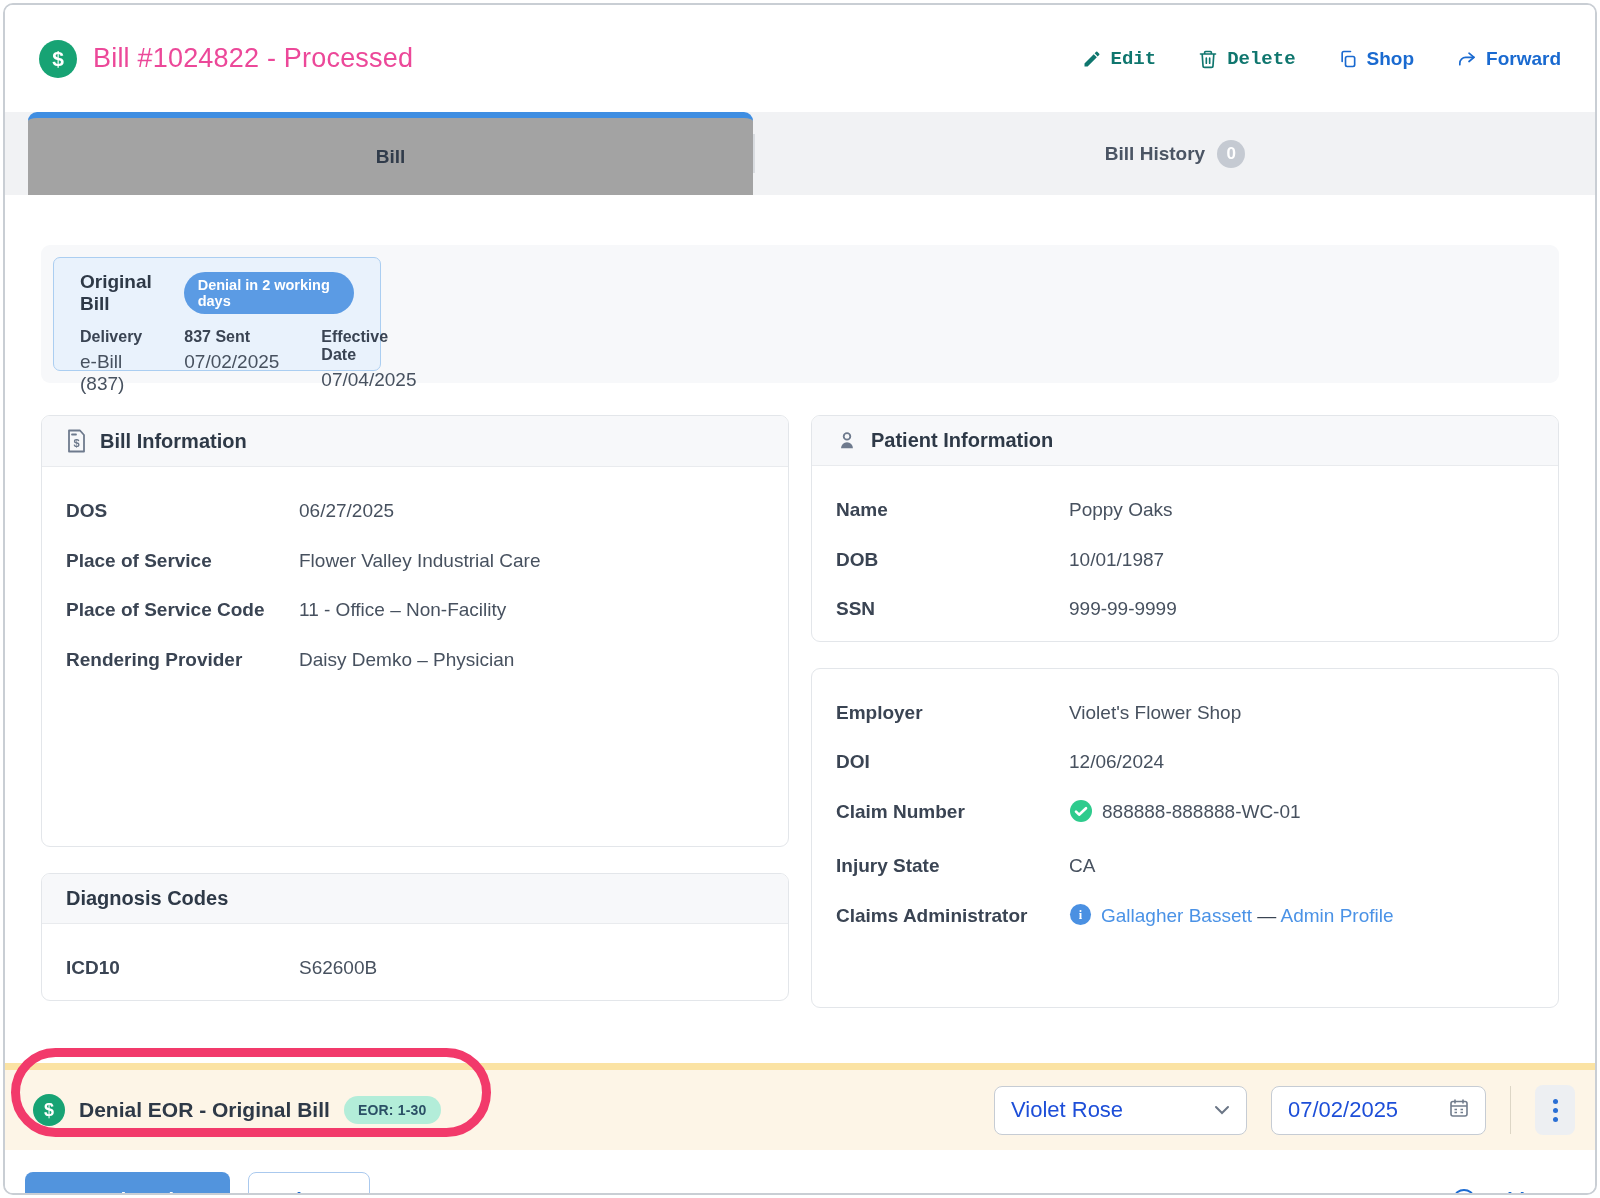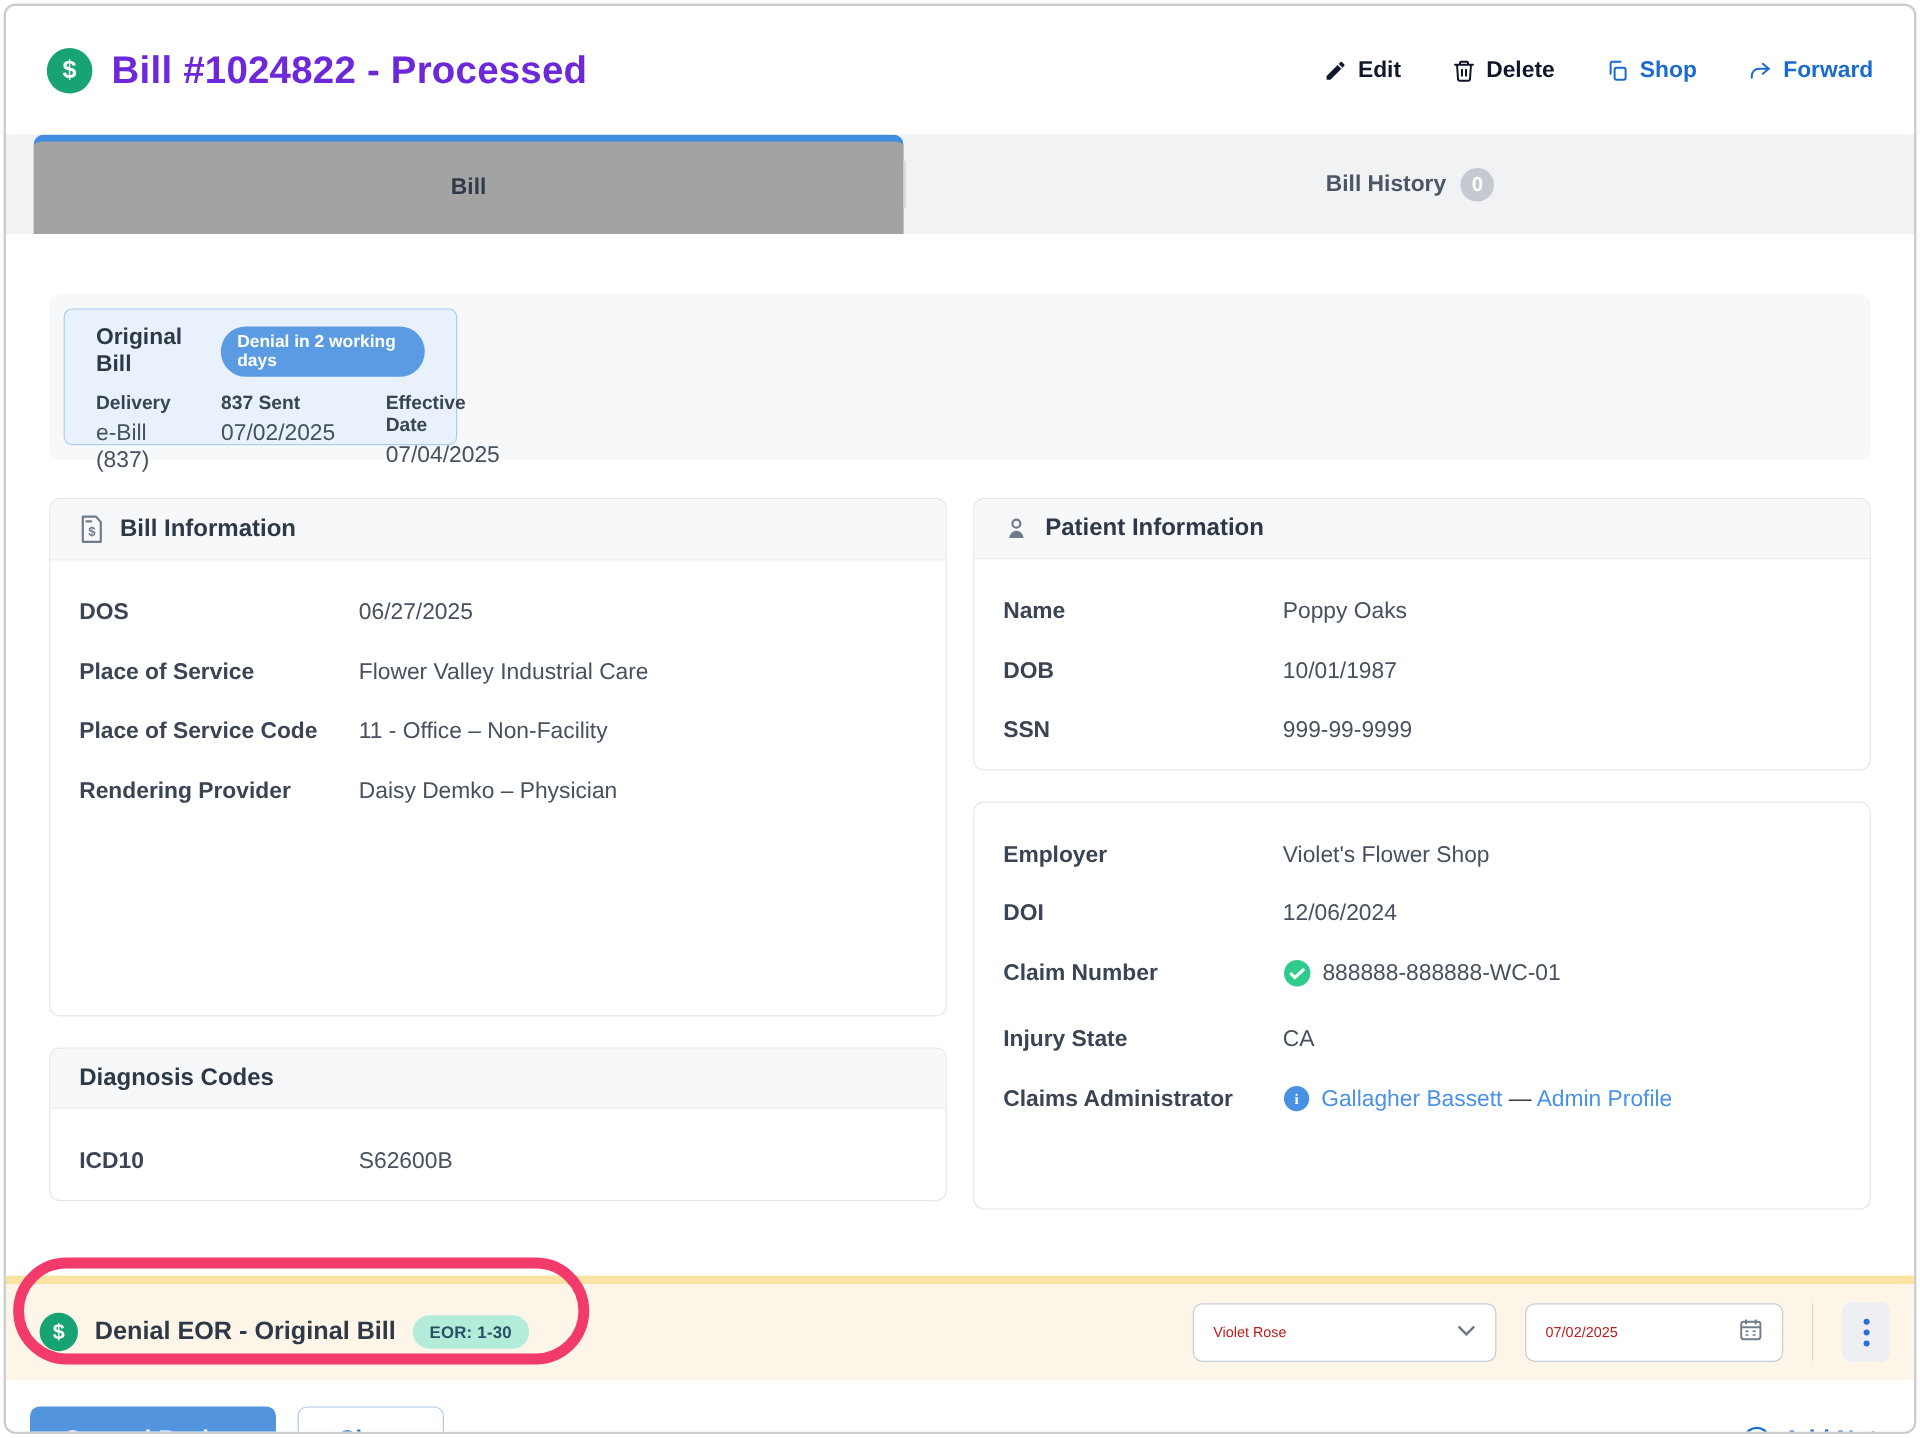--- a/index.html
+++ b/index.html
@@ -7,25 +7,25 @@
   .page {
     position:relative; width:1594px; height:1192px; margin:3px;
     border:2px solid #c9ced4; border-radius:10px; background:#fff; overflow:hidden;
   }
   
   .hdr { height:107px; padding:0 34px; display:flex; align-items:center; justify-content:space-between; background:#fff; }
   .hdr-left { display:flex; align-items:center; gap:16px; }
   .dollar-circle { display:flex; align-items:center; justify-content:center; border-radius:50%; background:#17a374; color:#fff; font-weight:bold; }
   .dollar-circle.lg { width:38px; height:38px; font-size:21px; }
   .dollar-circle.sm { width:32px; height:32px; font-size:18px; }
-  .hdr h1 { font-size:32px; font-weight:bold; color:#6d28d9; letter-spacing:.2px; }
+  .hdr h1 { font-size:27px; font-weight:normal; color:#ec4899; letter-spacing:.2px; }
   .hdr-actions { display:flex; align-items:center; gap:42px; }
   .act { display:flex; align-items:center; gap:9px; background:none; border:none; font-family:inherit;
          font-size:19px; font-weight:bold; color:#1a6ad0; cursor:pointer; }
-  .act.disabled { color:#0f172a; cursor:default; }
+  .act.disabled { color:#0f766e; cursor:default;font-family:Liberation Mono, monospace; }
   .act svg { display:block; }
   
   .tabbar { height:83px; background:#f1f2f4; display:flex; align-items:stretch; position:relative; }
   .tab { display:flex; align-items:center; justify-content:center; gap:12px; font-size:19px; font-weight:bold; cursor:pointer; }
   .tab.active { width:725px; margin-left:23px; background:#a3a3a3; border-top:6px solid #3f8ee2;
                 border-radius:9px 9px 0 0; color:#303b4a; }
   .tab.inactive { flex:1; color:#4b5564; }
   .tab-divider { width:2px; background:#d9dce0; margin:22px 0; }
   .badge { min-width:28px; height:28px; padding:0 6px; border-radius:14px; background:#c5cad2; color:#fff;
            font-size:17px; font-weight:bold; display:flex; align-items:center; justify-content:center; }
@@ -64,21 +64,21 @@
   .eor-left { display:flex; align-items:center; gap:14px; padding-left:8px; }
   .eor-title { font-size:21px; font-weight:bold; color:#2e3947; }
   .eor-pill { background:#b3edd9; color:#2b5066; font-size:14px; font-weight:bold; padding:6px 14px; border-radius:999px; letter-spacing:.2px; }
   .annotation-ring { position:absolute; left:6px; top:-15px; width:480px; height:89px;
                      border:9px solid #f23a6b; border-radius:46px; pointer-events:none; z-index:6; }
   .eor-right { display:flex; align-items:center; gap:24px; }
   .select, .datebox { height:49px; background:#fff; border:1px solid #c6ccd4; border-radius:8px;
                       display:flex; align-items:center; justify-content:space-between; padding:0 16px; cursor:pointer; }
   .select { width:253px; }
   .datebox { width:215px; }
-  .select .sel-txt, .datebox input { font-size:12px; color:#b91c1c; font-family:inherit; }
+  .select .sel-txt, .datebox input { font-size:22px; color:#1d4ed8; font-family:inherit; }
   .datebox input { border:none; outline:none; width:140px; background:transparent; }
   .v-div { width:1px; height:48px; background:#ddd6c6; }
   .kebab { width:40px; height:50px; background:#edeff2; border:none; border-radius:8px; display:flex; flex-direction:column;
            align-items:center; justify-content:center; gap:4px; cursor:pointer; }
   .kebab i { width:5px; height:5px; border-radius:50%; background:#2b6fd4; }
   
   .actions-bar { height:101px; background:#fff; display:flex; align-items:center; padding:0 20px; }
   .btn { font-family:inherit; font-size:20px; font-weight:bold; border-radius:8px; cursor:pointer; }
   .btn-primary { background:#5294dd; color:#fff; border:none; padding:17px 29px; }
   .btn-secondary { background:#fff; color:#1a6ad0; border:1px solid #aac9ee; padding:16px 33px; margin-left:18px; }

